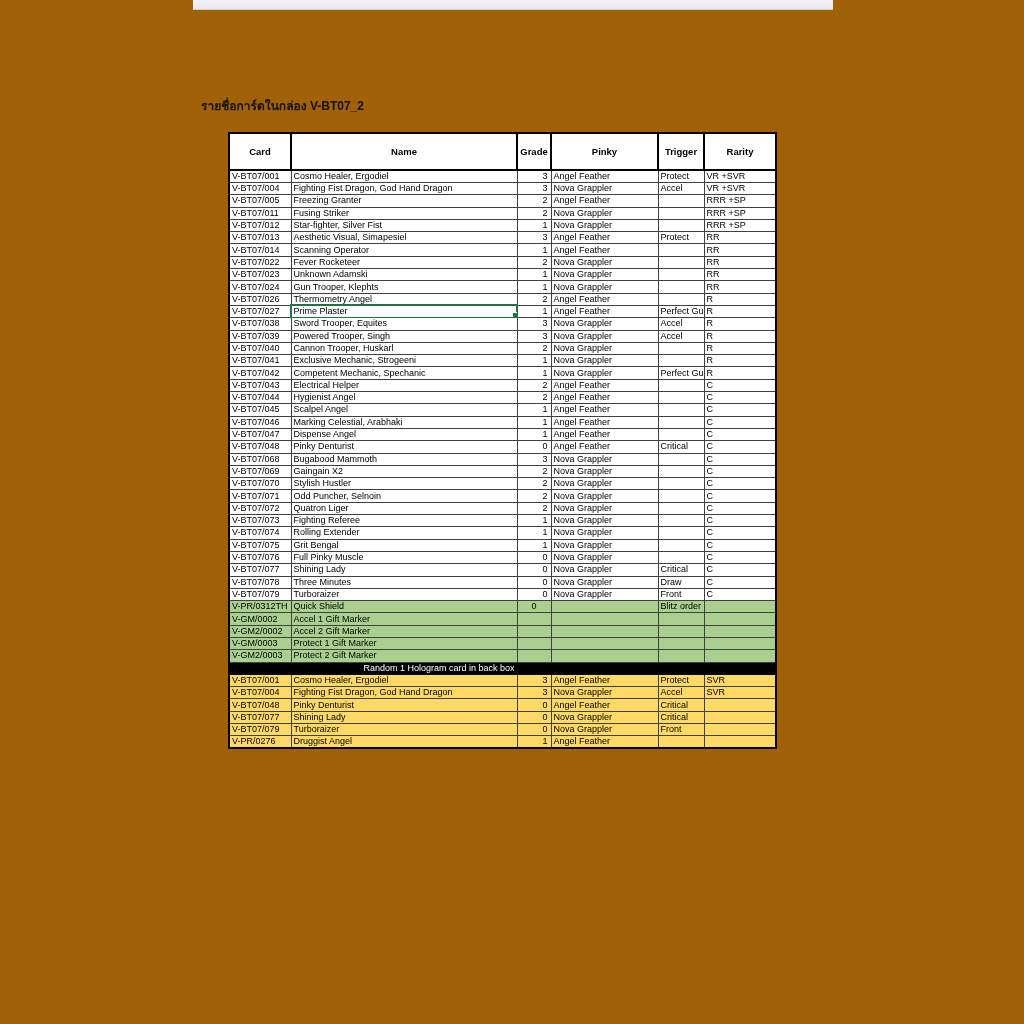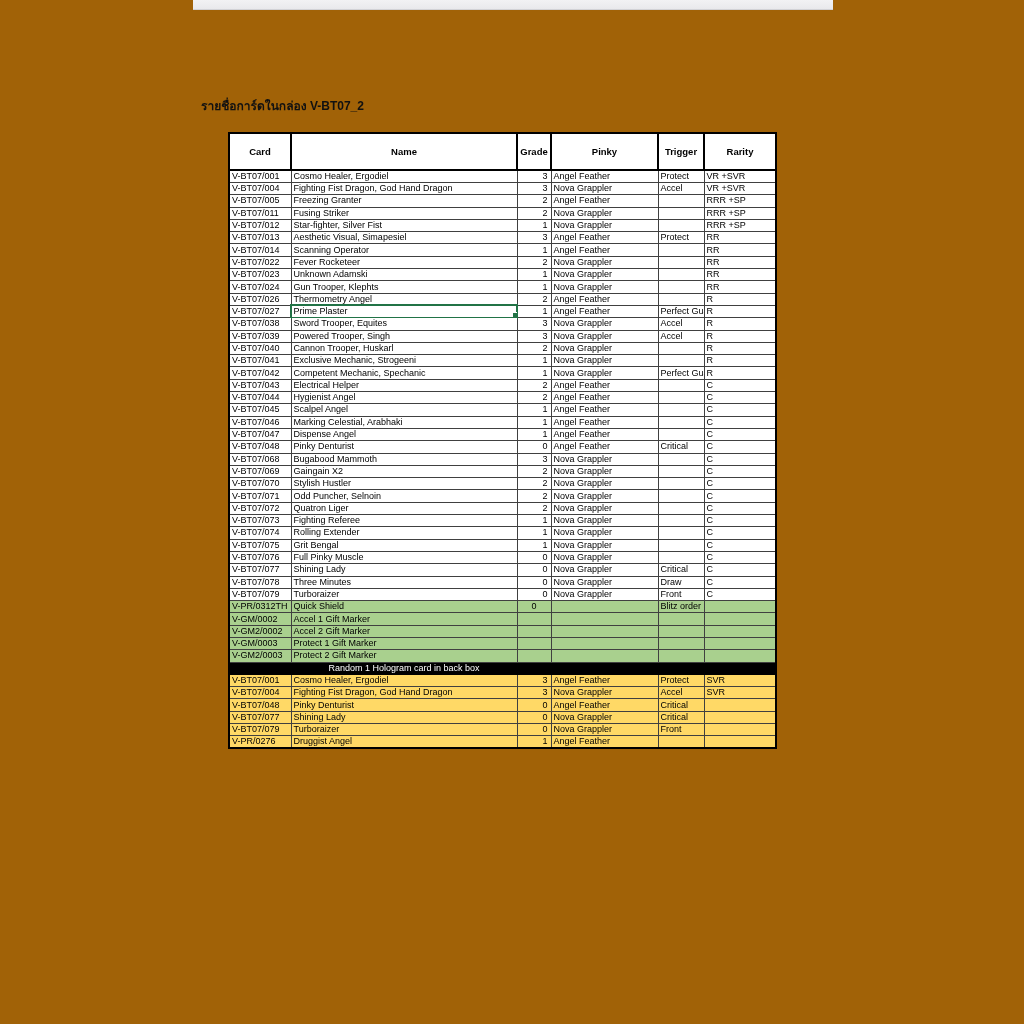--- a/index.html
+++ b/index.html
@@ -43,21 +43,21 @@
     position: relative;
   }
   td.cell-grade { text-align: right; padding-right: 3px; }
   td.cell-grade.center { text-align: center; padding-right: 2px; }
 
   tr.bg-green td  { background: var(--row-green); }
   tr.bg-yellow td { background: var(--row-yellow); }
 
   tr.banner td {
     background: var(--banner-bg); color: var(--banner-fg);
-    border-color: var(--banner-bg); text-align: center; font-size: 9px;
+    border-color: var(--banner-bg); text-align: right; font-size: 9px;
   }
 
   td.selected {
     outline: 2px solid var(--selection); outline-offset: -1px;
   }
   td.selected::after {
     content: ""; position: absolute; right: -1px; bottom: -1px;
     width: 4px; height: 4px; background: var(--selection);
     border: 1px solid #fff; z-index: 5;
   }

